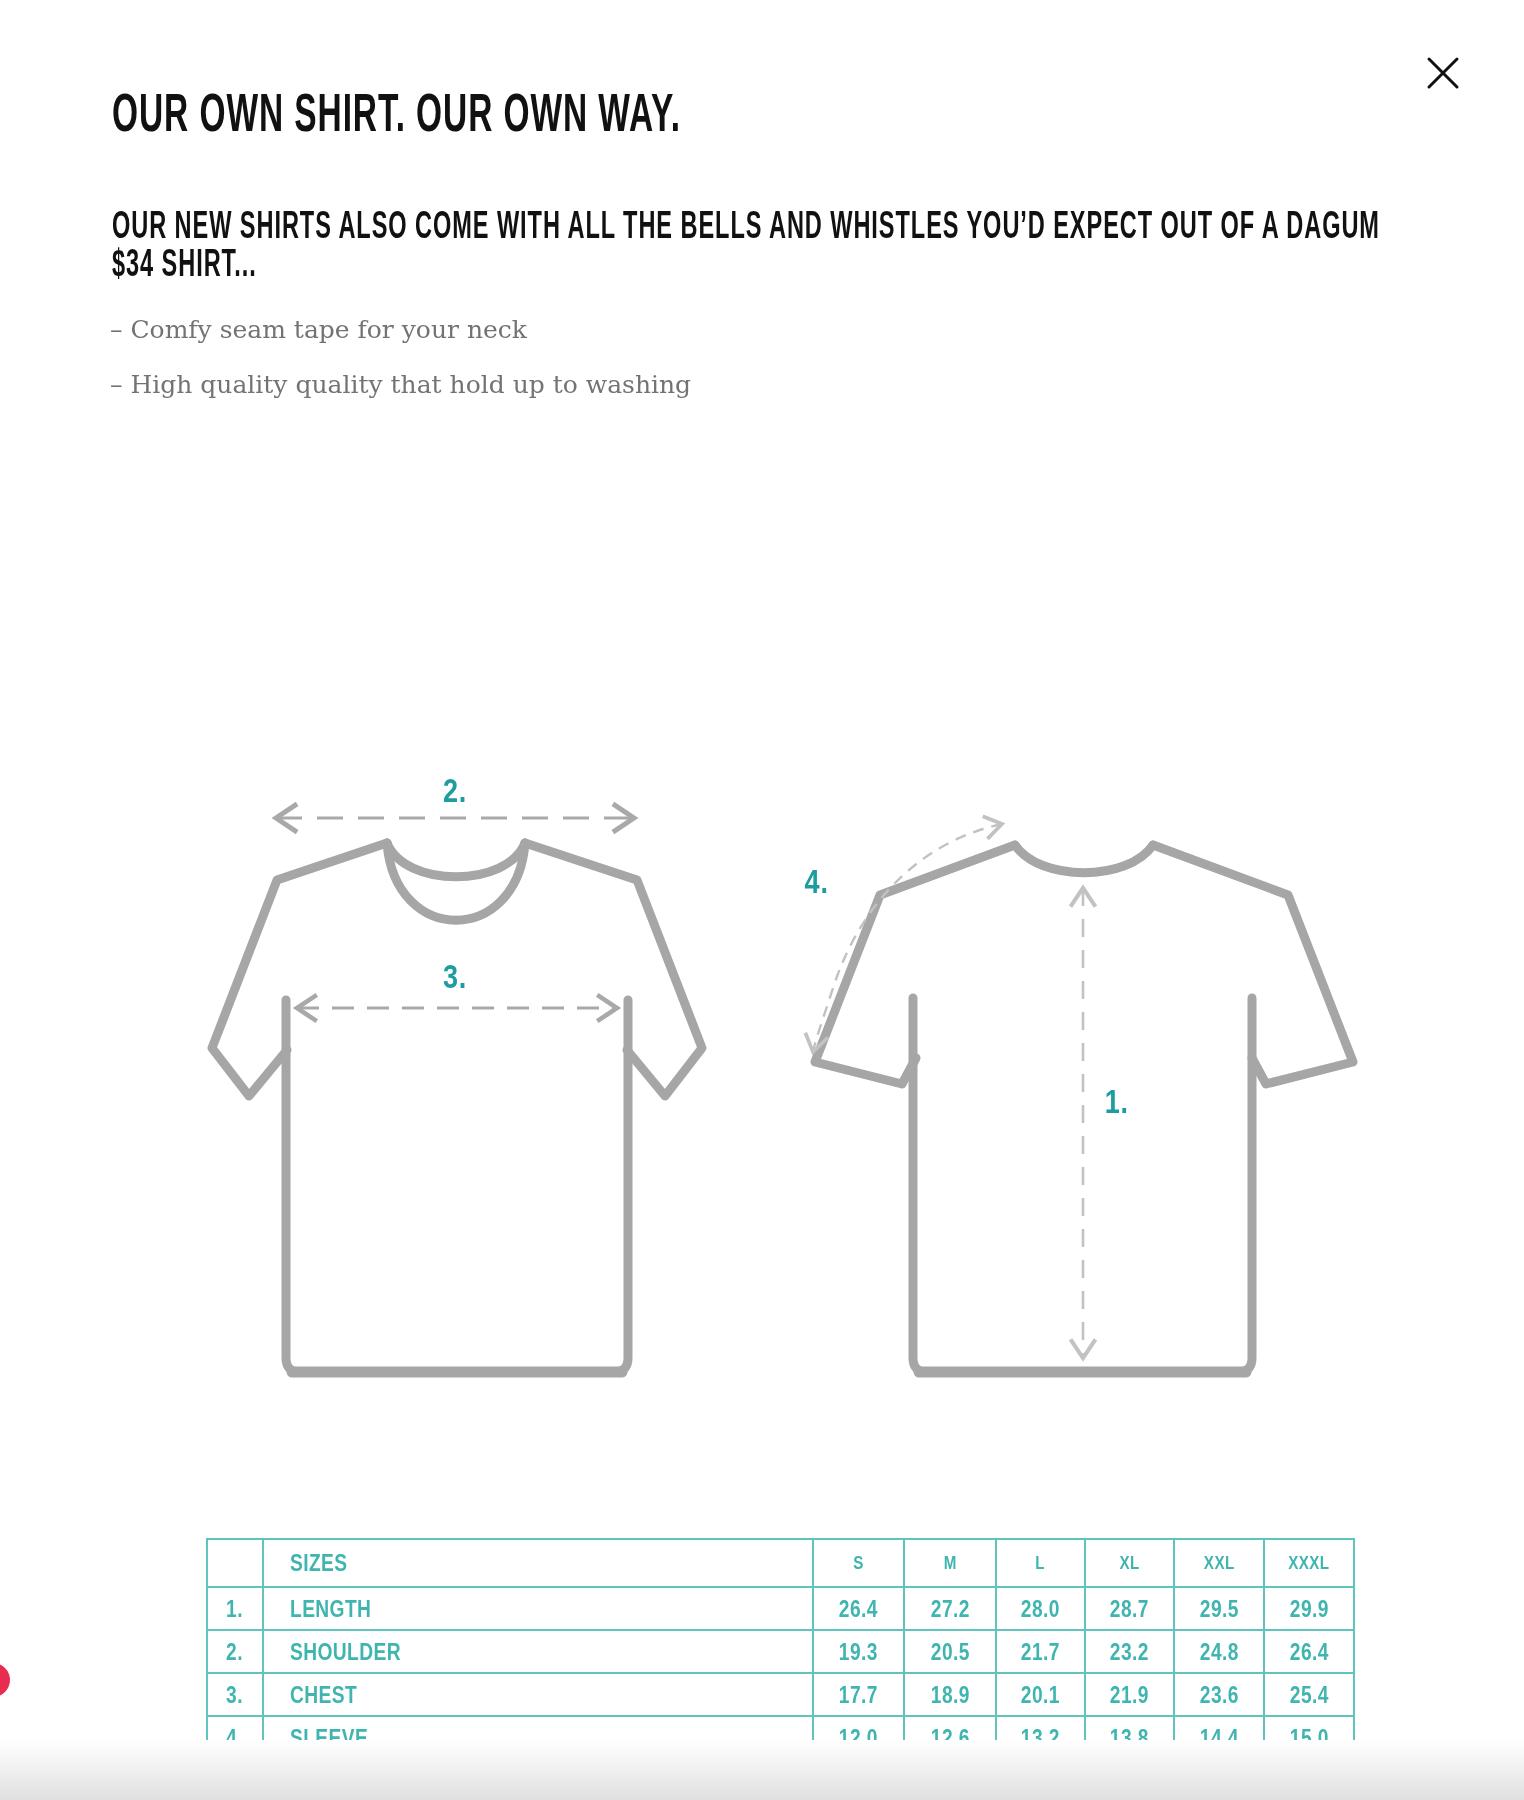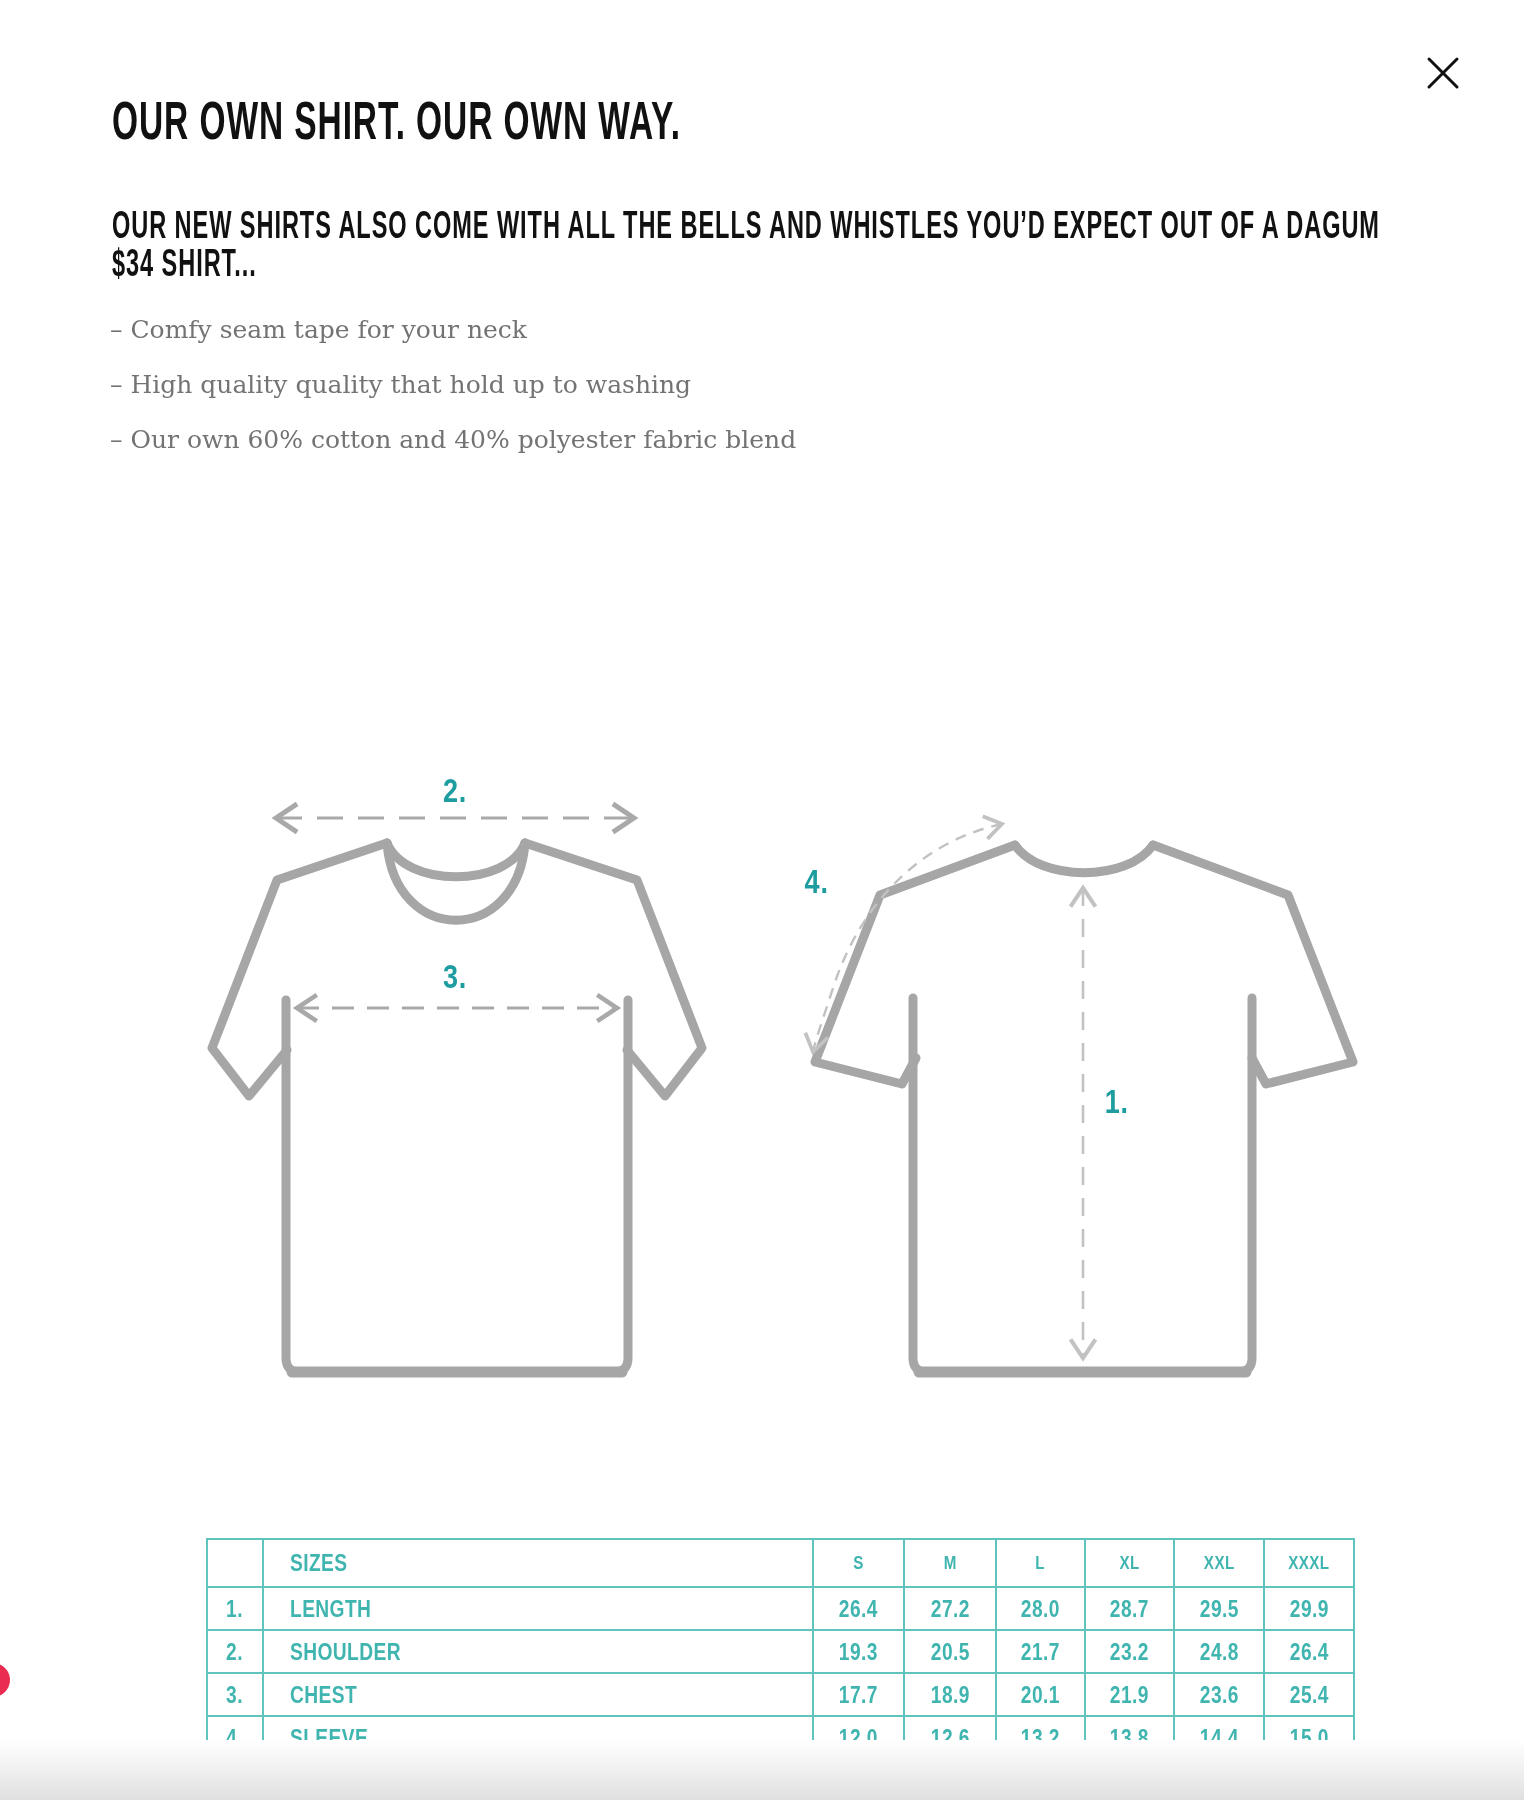--- a/index.html
+++ b/index.html
@@ -21,21 +21,21 @@
     overflow:hidden;
     -webkit-font-smoothing:antialiased;
   }
   
   .squish{
     display:inline-block;
     transform:scaleX(0.62);
     transform-origin:0 0;
     letter-spacing:1.5px;
   }
-  .h1-wrap{position:absolute;left:112px;top:91px;white-space:nowrap;}
+  .h1-wrap{position:absolute;left:112px;top:83px;white-space:nowrap;}
   .h1-wrap .squish{
     font-size:54px;font-weight:bold;color:var(--ink);line-height:1.1;
   }
   .h2-wrap{position:absolute;left:112px;top:206px;}
   .h2-wrap .squish{
     width:2060px;
     font-size:38px;font-weight:bold;color:var(--ink);line-height:38px;
     white-space:normal;
   }
   .features{
@@ -107,21 +107,20 @@
 <div class="h1-wrap">
   <span class="squish">OUR OWN SHIRT. OUR OWN WAY.</span>
 </div>
 <div class="h2-wrap">
   <span class="squish">OUR NEW SHIRTS ALSO COME WITH ALL THE BELLS AND WHISTLES YOU’D EXPECT OUT OF A DAGUM $34 SHIRT...</span>
 </div>
 
 <ul class="features">
   <li>– Comfy seam tape for your neck</li>
   <li>– High quality quality that hold up to washing</li>
-  <li>– Our own 60% cotton and 40% polyester fabric blend</li>
 </ul>
 
 <svg class="diagram" viewBox="0 0 1524 1800" xmlns="http://www.w3.org/2000/svg">
   <defs>
     <marker id="ahD" viewBox="0 0 10 10" refX="7" refY="5" markerWidth="11" markerHeight="11" orient="auto-start-reverse">
       <path class="m-dark" d="M1 1 L7 5 L1 9" stroke-width="1.4"></path>
     </marker>
     <marker id="ahL" viewBox="0 0 10 10" refX="7" refY="5" markerWidth="12" markerHeight="12" orient="auto-start-reverse">
       <path class="m-light" d="M1 1 L7 5 L1 9" stroke-width="1.3"></path>
     </marker>

